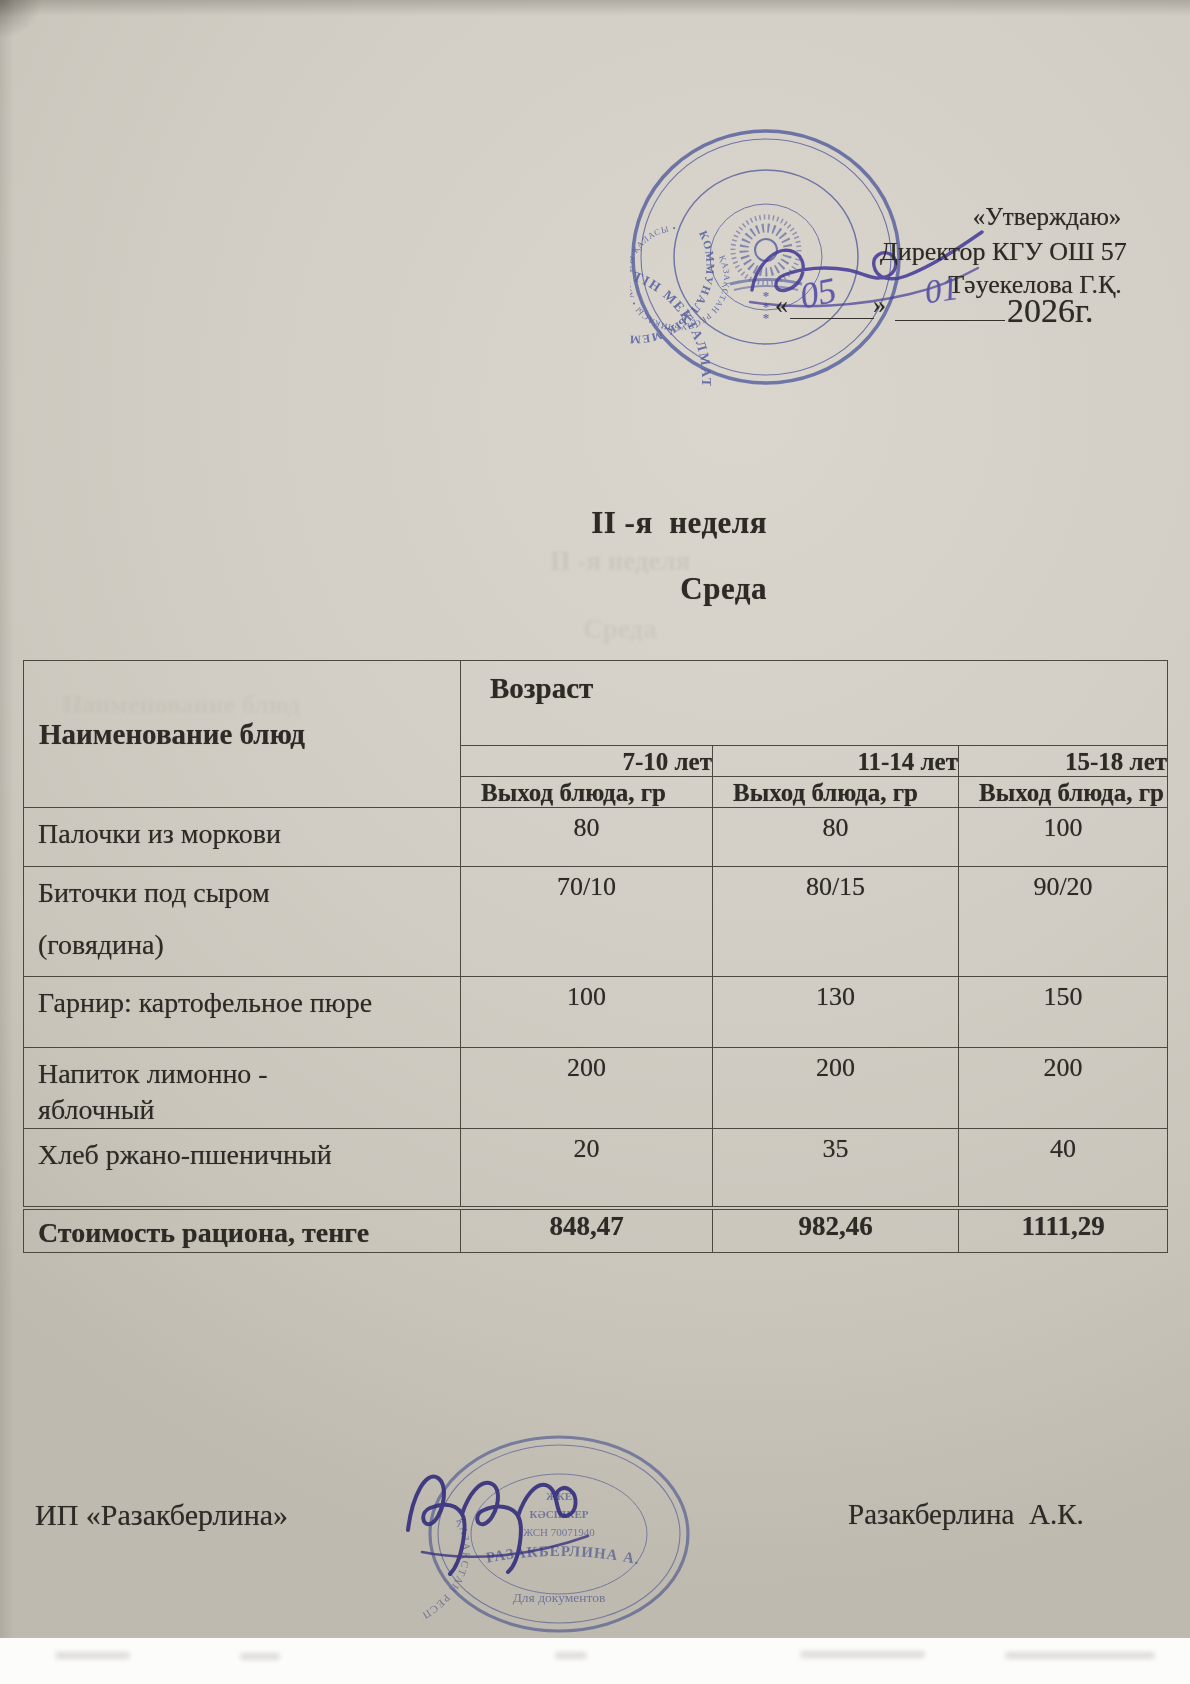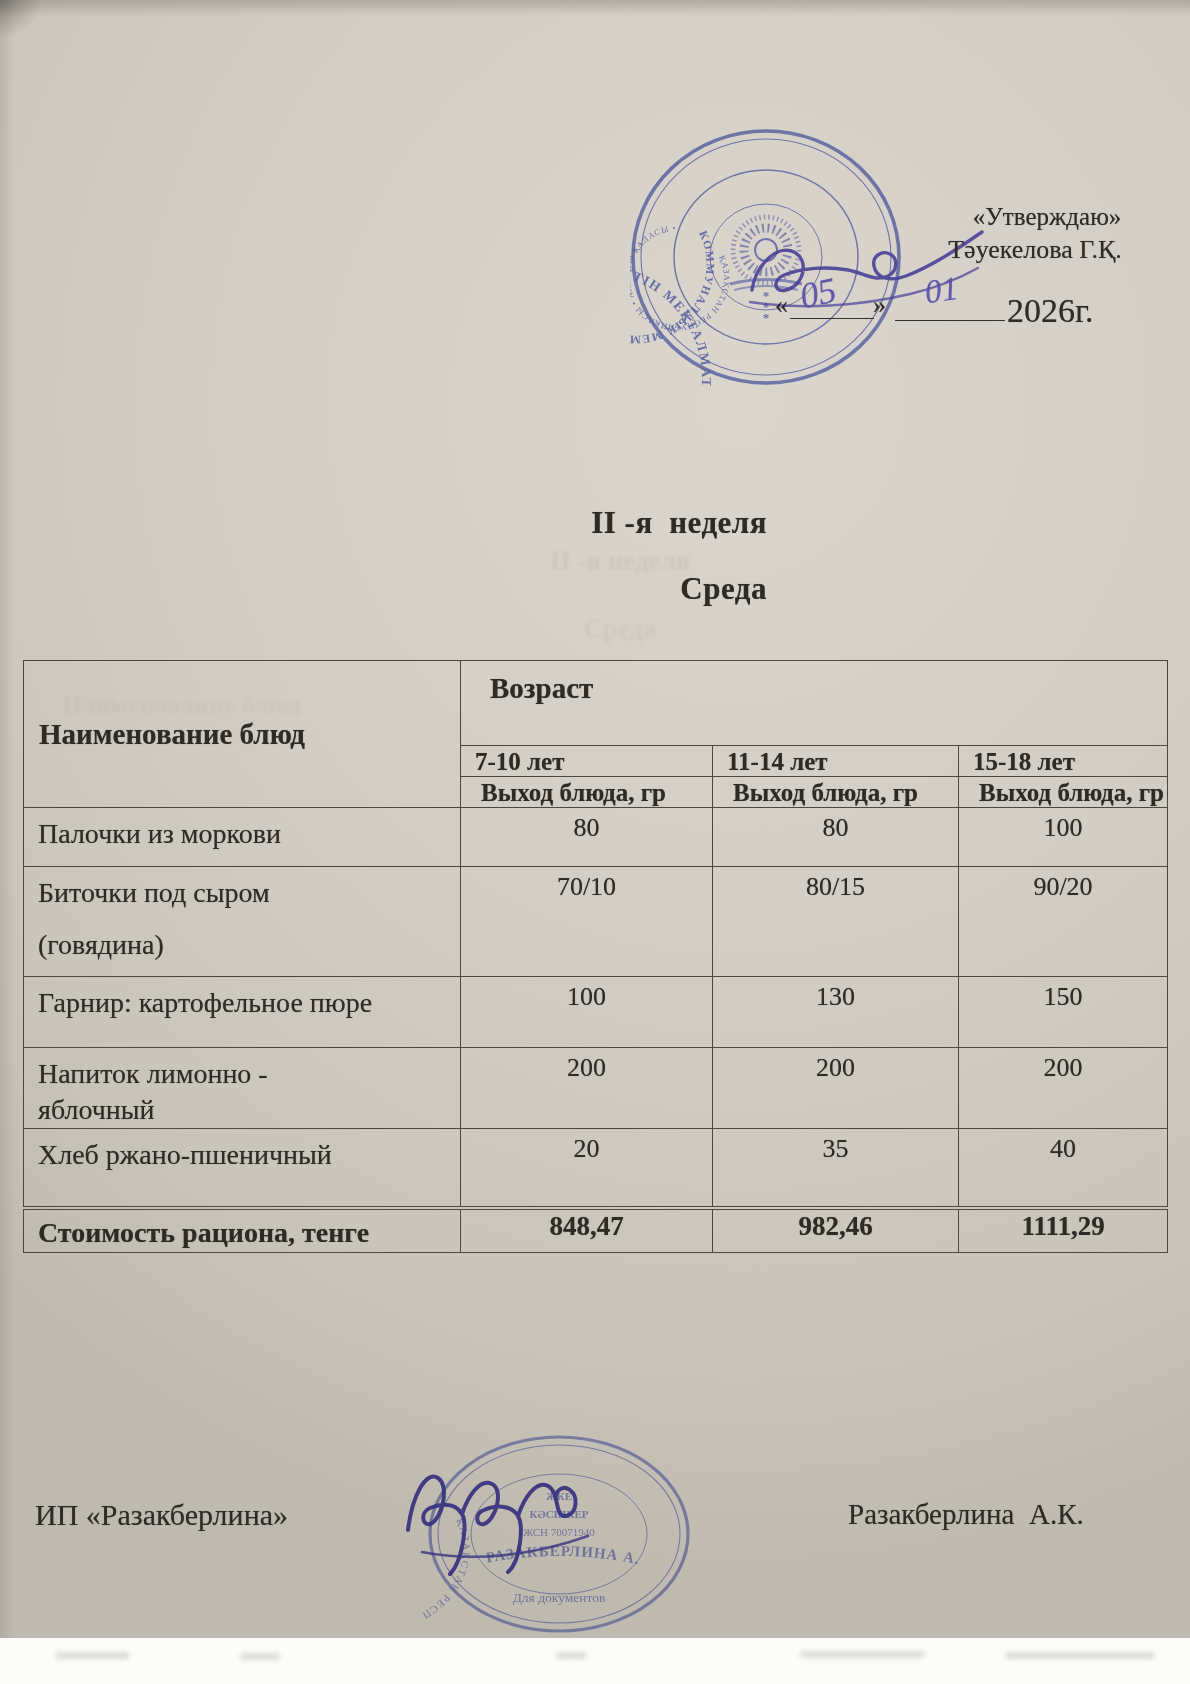--- a/index.html
+++ b/index.html
@@ -29,21 +29,21 @@
   .uline{border-bottom:1.6px solid #35322d;height:0;}
 
   
   .title{font-size:31px;font-weight:bold;letter-spacing:.5px;text-align:right;}
 
   
   table.menu{border-collapse:collapse;table-layout:fixed;width:1144px;}
   table.menu td{border:1.6px solid #4c473f;vertical-align:top;overflow:hidden;}
   .menu .c-name{vertical-align:middle;padding-left:15px;font-size:29px;font-weight:bold;}
   .menu .c-age{padding:11px 0 0 29px;font-size:29px;font-weight:bold;}
-  .menu .c-grp{padding:2px 0 0 14px;font-size:25px;font-weight:bold;}
+  .menu .c-grp{padding:2px 0 0 14px;font-size:25px;font-weight:bold;text-align:right;}
   .menu .c-unit{padding:2px 0 0 20px;font-size:25px;font-weight:bold;}
   .menu .c-dish{padding:8px 0 0 14px;font-size:28px;line-height:36px;}
   .menu .c-val{padding-top:5px;text-align:center;font-size:26px;}
   .menu .gap2{margin-top:16px;}
   .menu tr.total td{border-top:4px double #4c473f;}
   .menu .c-tlabel{padding:7px 0 0 14px;font-size:28px;font-weight:bold;}
   .menu .c-tval{text-align:center;font-size:27px;font-weight:bold;}
   .rh-voz{height:85px;} .rh-grp{height:31px;} .rh-unit{height:30px;}
   .rh-r0{height:59px;} .rh-r1{height:110px;} .rh-r2{height:71px;}
   .rh-r3{height:67px;} .rh-r4{height:79px;} .rh-tot{height:45px;}
@@ -96,20 +96,21 @@
 
   <svg class="abs sig" style="left:740px;top:218px" width="250" height="102" viewBox="0 0 250 102">
     <g stroke="#4a4198" stroke-width="3.4" fill="none" stroke-linecap="round" opacity=".9">
       <path d="M12,72 C16,46 38,26 54,34 C70,42 64,68 46,72 C34,75 32,62 44,57 C62,50 86,48 108,52 C124,55 134,64 148,58 C158,53 158,40 150,36 C142,32 132,38 134,48 C136,60 150,64 166,58 C192,48 216,32 242,14"></path>
       <path d="M10,84 C60,92 120,88 170,76 C196,70 220,60 238,50" stroke-width="2.4" opacity=".8"></path>
     </g>
   </svg>
 
   <div class="abs appr soft">
     <div class="ctr" style="font-size:25px;margin-left:24px">«Утверждаю»</div>
+    <div style="margin-top:2px">Директор КГУ ОШ 57</div>
     <div class="ctr">Тәуекелова Г.Қ.</div>
   </div>
   <div class="abs soft" style="left:775px;top:290px;font-size:26px">«</div>
   <div class="abs hand" style="left:800px;top:272px;transform:rotate(-12deg)">05</div>
   <div class="abs soft" style="left:873px;top:290px;font-size:26px">»</div>
   <div class="abs uline" style="left:790px;top:318px;width:84px"></div>
   <div class="abs hand" style="left:925px;top:272px;font-size:33px;transform:rotate(-8deg)">01</div>
   <div class="abs uline" style="left:895px;top:320px;width:110px"></div>
   <div class="abs soft" style="left:1007px;top:292px;font-size:34px">2026г.</div>
 

